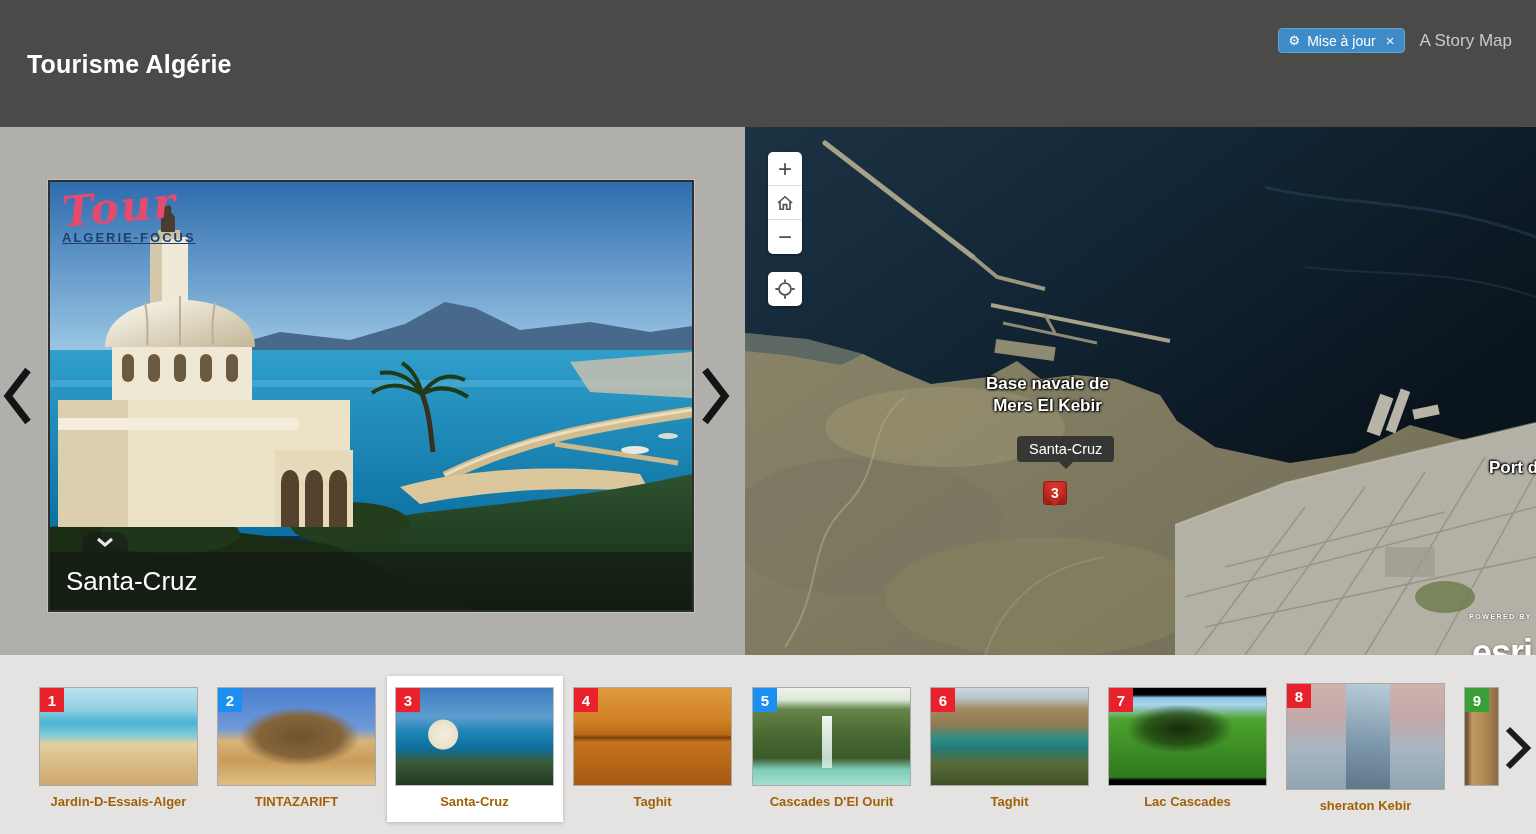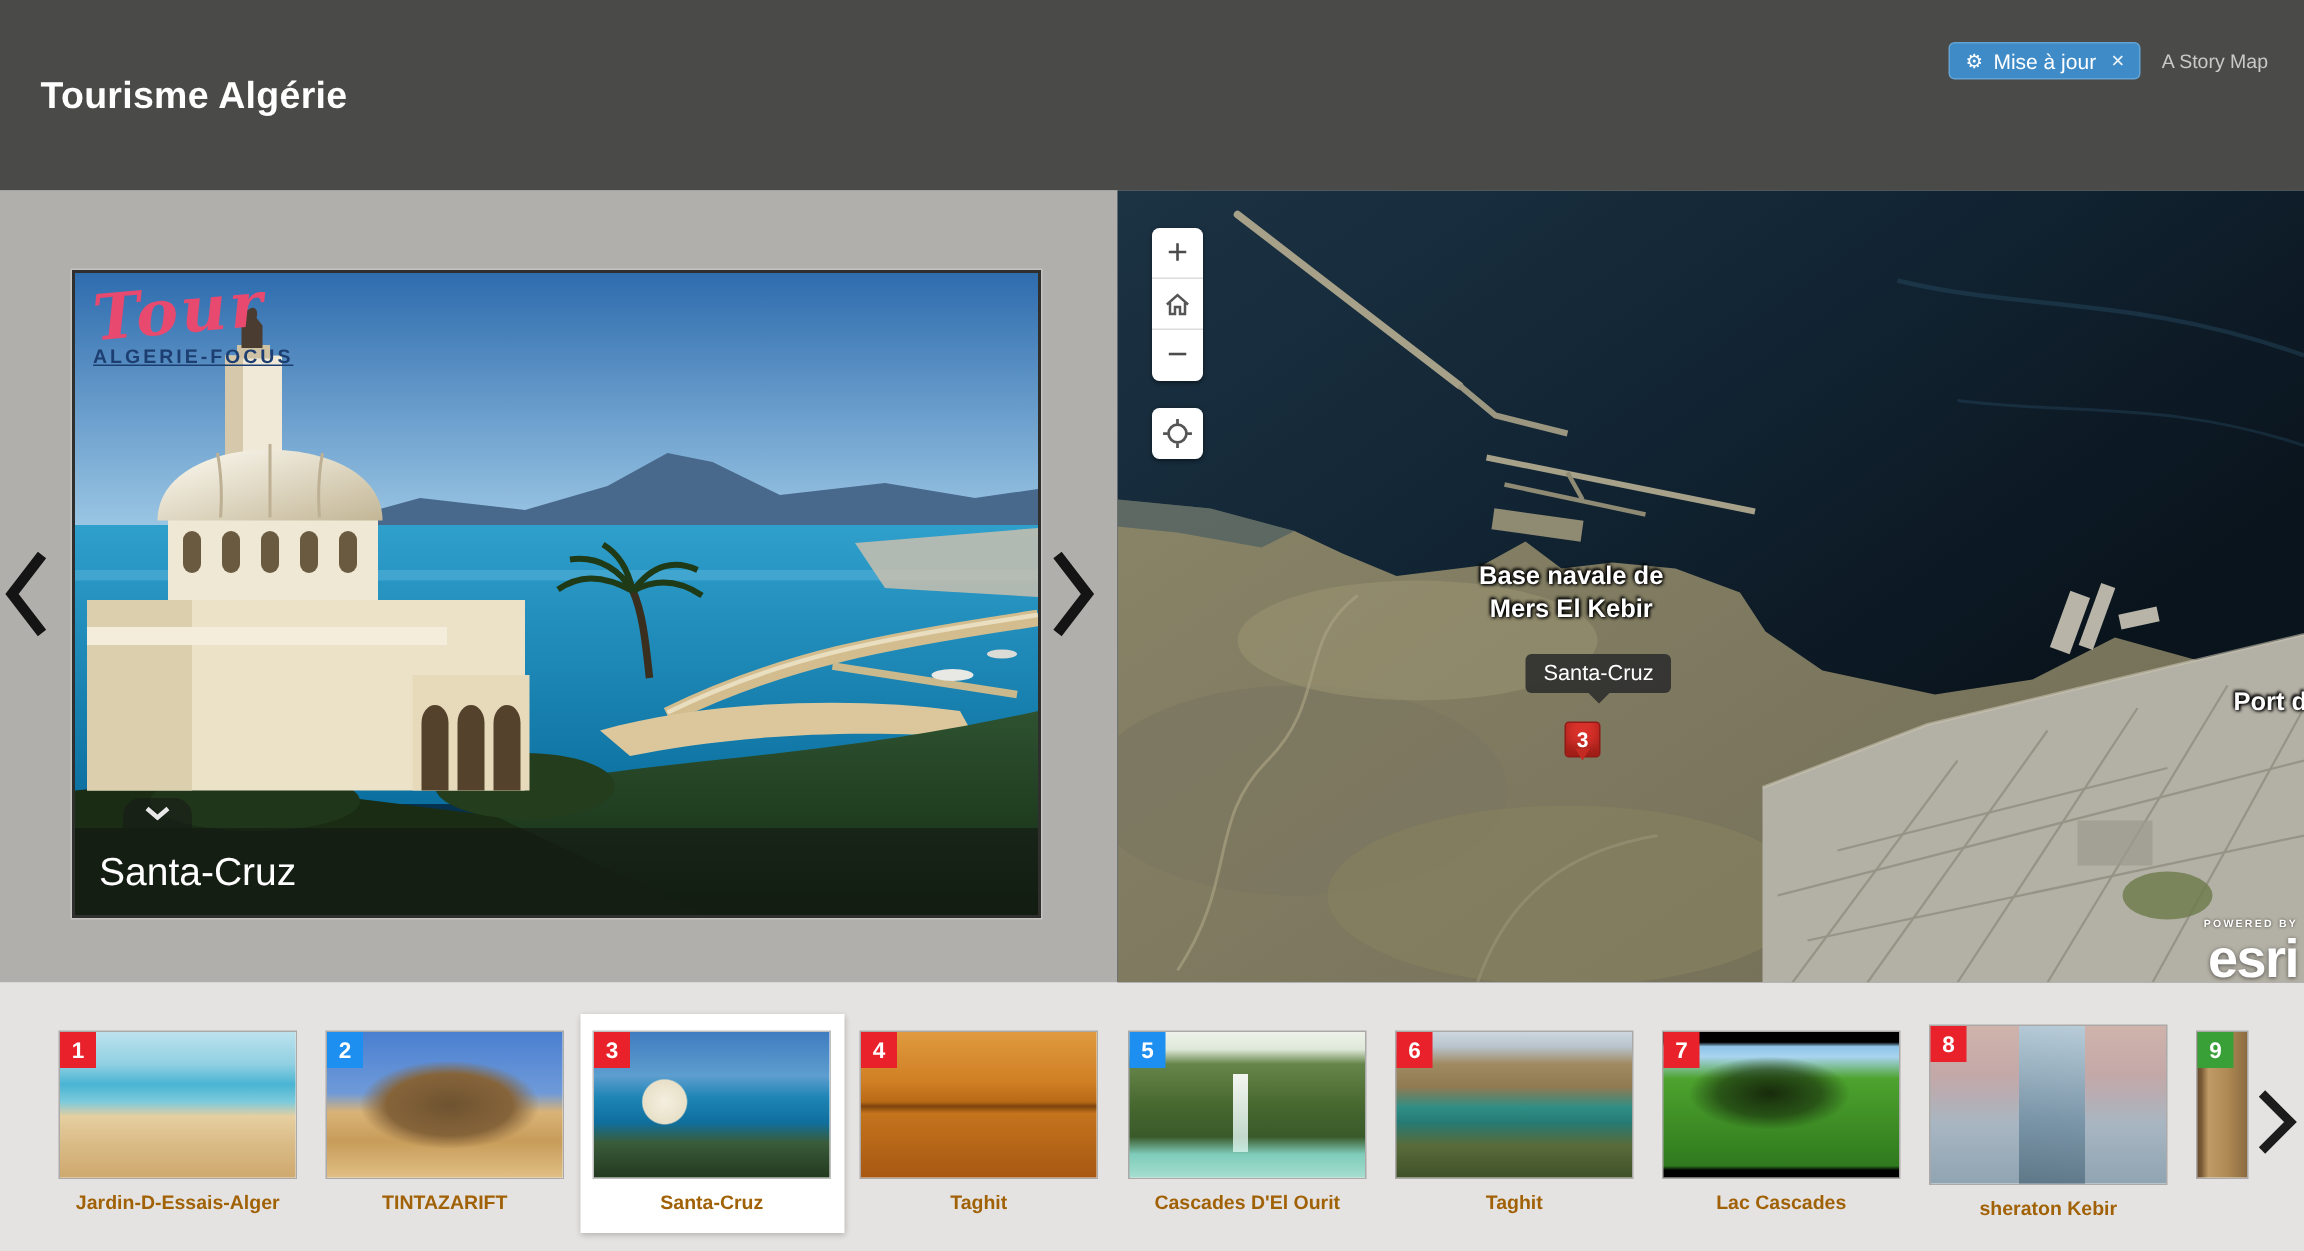--- a/index.html
+++ b/index.html
@@ -8,21 +8,21 @@
 
   
   .hdr{position:absolute;left:0;top:0;width:1536px;height:127px;background:#4a4a48;}
   .hdr h1{position:absolute;left:27px;top:50px;margin:0;color:#fff;font-size:25px;font-weight:bold;letter-spacing:.2px;}
   .hdr-right{position:absolute;right:24px;top:28px;display:flex;align-items:center;gap:14px;}
   .update-btn{display:flex;align-items:center;gap:7px;background:#3e8bc8;border:1px solid #63a3d4;
               color:#fff;font-size:14px;padding:3px 10px;border-radius:4px;cursor:pointer;height:25px;box-sizing:border-box;
               font-family:"Liberation Sans",sans-serif;}
   .update-btn .gear{font-size:13px;line-height:1;}
   .update-btn .bclose{font-size:15px;opacity:.9;margin-left:3px;line-height:1;}
-  .storymap{color:#c9c9c9;font-size:13px;}
+  .storymap{color:#c9c9c9;font-size:17px;}
 
   
   .main{position:absolute;left:0;top:127px;width:1536px;height:528px;}
   .photo-side{position:absolute;left:0;top:0;width:745px;height:528px;background:#b1afac;}
   .nav-arrow{position:absolute;width:34px;height:62px;background:none;border:none;padding:0;cursor:pointer;}
   .nav-arrow.prev{left:1px;top:238px;}
   .nav-arrow.next{left:698px;top:238px;}
   .nav-arrow svg{display:block;}
 
   .photo-frame{position:absolute;left:48px;top:53px;width:642px;height:428px;margin:0;
@@ -57,21 +57,21 @@
                border-top-color:rgba(48,48,48,.92);border-bottom:none;}
   .map-marker{position:absolute;left:298px;top:354px;width:22px;height:22px;background:#d9322b;border:1px solid #8f1b16;
               border-radius:3px;color:#fff;font-size:14px;font-weight:bold;display:flex;align-items:center;
               justify-content:center;box-shadow:inset 0 -7px 8px rgba(110,12,6,.55);cursor:pointer;}
   .map-marker:after{content:"";position:absolute;left:50%;bottom:-8px;margin-left:-5px;border:5px solid transparent;
               border-top:8px solid #c22a22;}
   .attribution{position:absolute;left:335px;top:506px;width:372px;height:21px;background:rgba(255,255,255,.7);
                color:#333;font-size:13px;line-height:21px;padding:0 7px;box-sizing:border-box;white-space:nowrap;overflow:hidden;}
   .powered{position:absolute;right:4px;top:486px;text-align:right;color:#fff;line-height:1;}
   .powered .pb{font-size:7px;font-weight:bold;letter-spacing:1.5px;text-shadow:0 0 2px rgba(0,0,0,.7);}
-  .powered .esri{font-size:36px;font-weight:bold;letter-spacing:-1px;margin-top:1px;text-shadow:0 1px 3px rgba(0,0,0,.55);}
+  .powered .esri{font-size:36px;font-weight:bold;letter-spacing:-1px;margin-top:15px;text-shadow:0 1px 3px rgba(0,0,0,.55);}
 
   
   .thumbbar{position:absolute;left:0;top:655px;width:1536px;height:179px;background:#e5e3e1;overflow:hidden;}
   .thumb{position:absolute;top:21px;width:157px;cursor:pointer;}
   .thumb.selected:before{content:"";position:absolute;left:-9px;top:0;width:176px;height:146px;background:#fff;
         box-shadow:0 1px 4px rgba(0,0,0,.22);}
   .thumb-img{position:relative;z-index:1;width:157px;height:97px;margin-top:12px;box-shadow:0 0 0 1px rgba(0,0,0,.25);}
   .thumb-8 .thumb-img{height:105px;margin-top:8px;}
   .badge{position:absolute;left:0;top:0;width:24px;height:24px;color:#fff;font-size:15px;font-weight:bold;
          display:flex;align-items:center;justify-content:center;}

